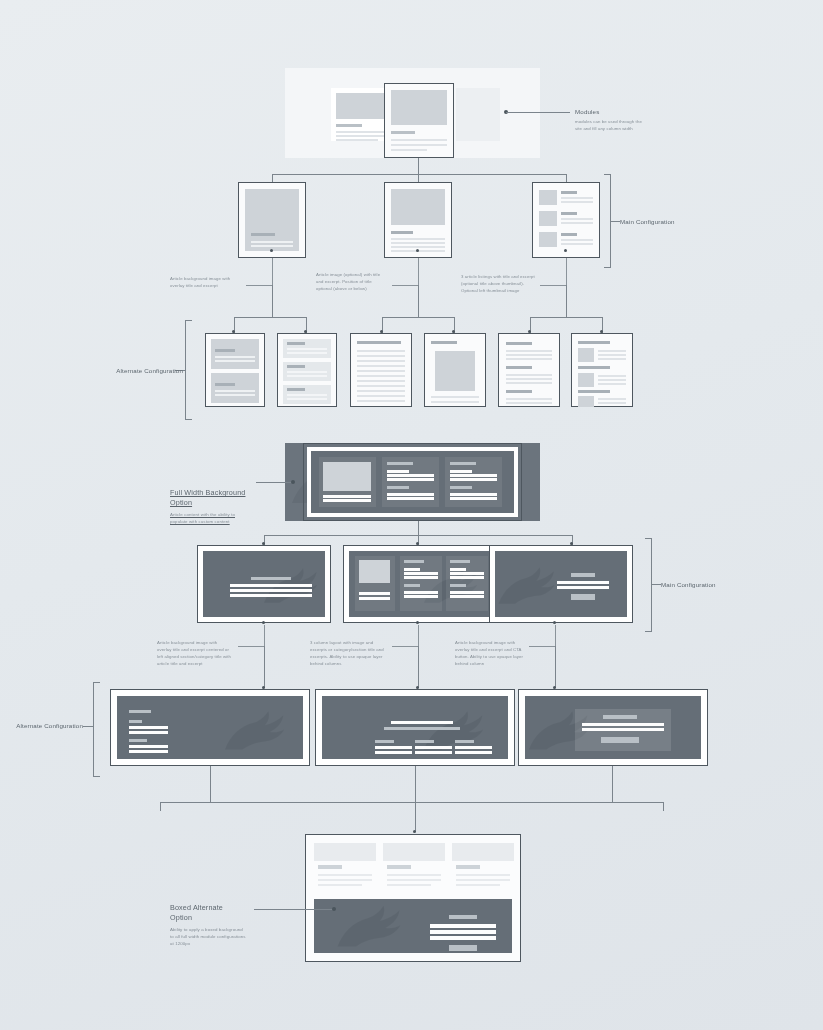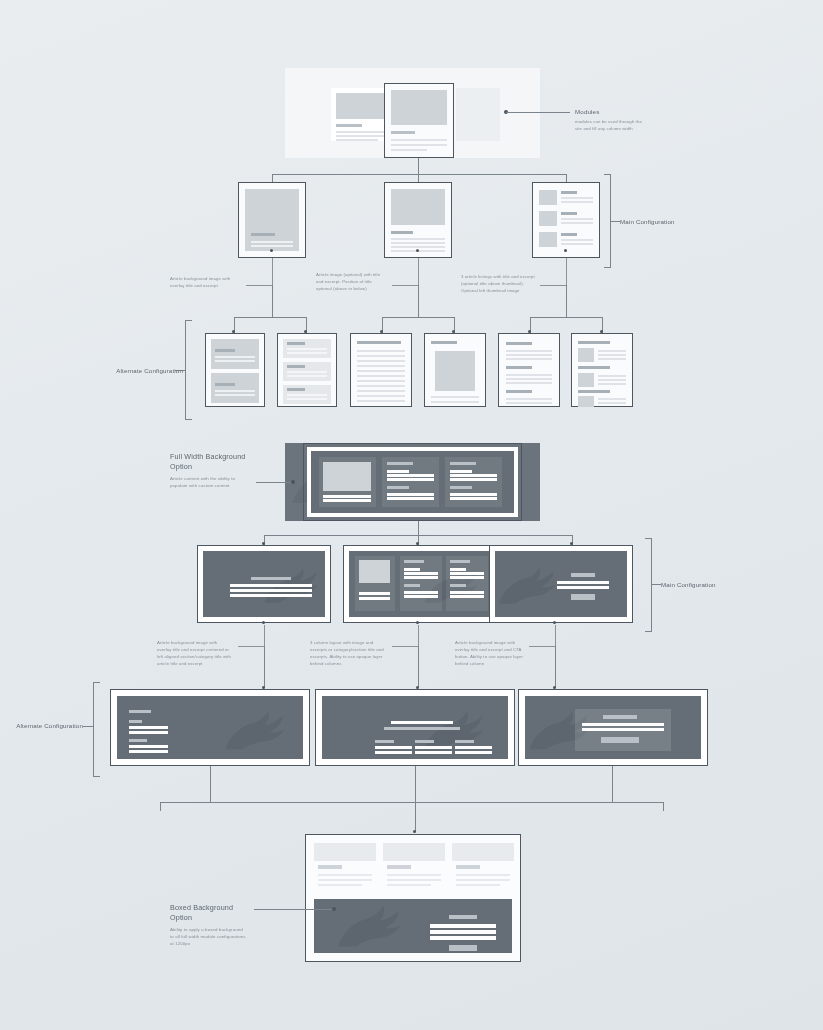--- a/index.html
+++ b/index.html
@@ -307,21 +307,21 @@
       <div class="dwhite" style="left:139px;top:27px;width:47px;height:2.5px;"></div>
       <div class="dgrey" style="left:139px;top:35px;width:22px;height:3px;"></div>
       <div class="dwhite" style="left:139px;top:42px;width:47px;height:2.5px;"></div>
       <div class="dwhite" style="left:139px;top:46px;width:47px;height:2.5px;"></div>
     </div>
   </div>
   <div style="position:absolute;left:303px;top:443px;width:219px;height:78px;border:1.6px solid #4e575f;"></div>
 
   <div class="dot" style="left:291px;top:480px;"></div>
   <div class="ln-h" style="left:256px;top:482px;width:35px;"></div>
-  <div class="ann big" style="left:170px;top:452px;width:76px;">
+  <div class="ann big" style="left:170px;top:488px;width:76px;text-decoration:underline;">
     <div class="ann-title">Full Width Background Option</div>
     <div class="ann-body">Article content with the ability to populate with custom content</div>
   </div>
 
   <div class="ln-v" style="left:418px;top:521px;height:14px;"></div>
   <div class="ln-h" style="left:264px;top:535px;width:308px;"></div>
   <div class="ln-v" style="left:264px;top:535px;height:10px;"></div>
   <div class="ln-v" style="left:418px;top:535px;height:10px;"></div>
   <div class="ln-v" style="left:572px;top:535px;height:10px;"></div>
   <div class="dot sm" style="left:262px;top:542px;"></div>
@@ -535,17 +535,17 @@
       <div class="dwhite" style="left:116px;top:25px;width:66px;height:3.5px;"></div>
       <div class="dwhite" style="left:116px;top:31px;width:66px;height:3.5px;"></div>
       <div class="dwhite" style="left:116px;top:37px;width:66px;height:3.5px;"></div>
       <div class="dgrey" style="left:135px;top:46px;width:28px;height:6px;"></div>
     </div>
   </div>
 
   <div class="dot" style="left:332px;top:907px;"></div>
   <div class="ln-h" style="left:254px;top:909px;width:78px;"></div>
   <div class="ann big" style="left:170px;top:903px;width:76px;">
-    <div class="ann-title">Boxed Background Option</div>
+    <div class="ann-title">Boxed Alternate Option</div>
     <div class="ann-body">Ability to apply a boxed background to all full width module configurations at 1200px</div>
   </div>
 
 </div>
 
 </body></html>

